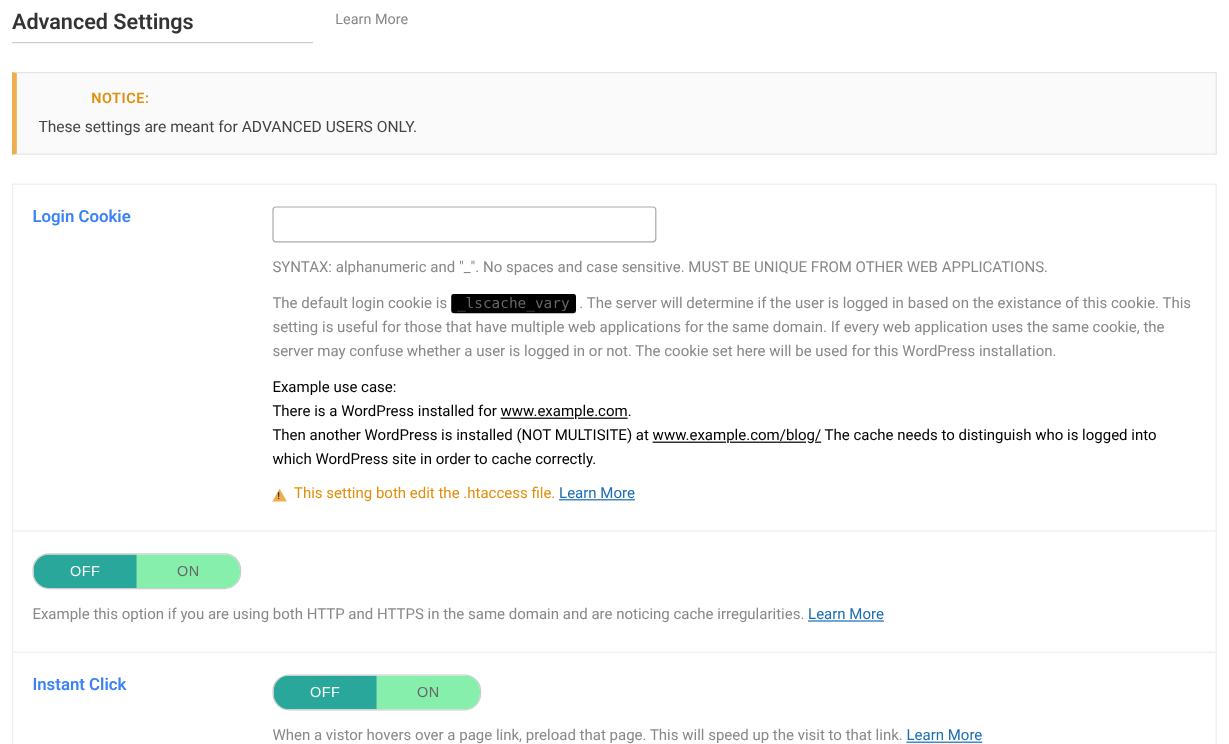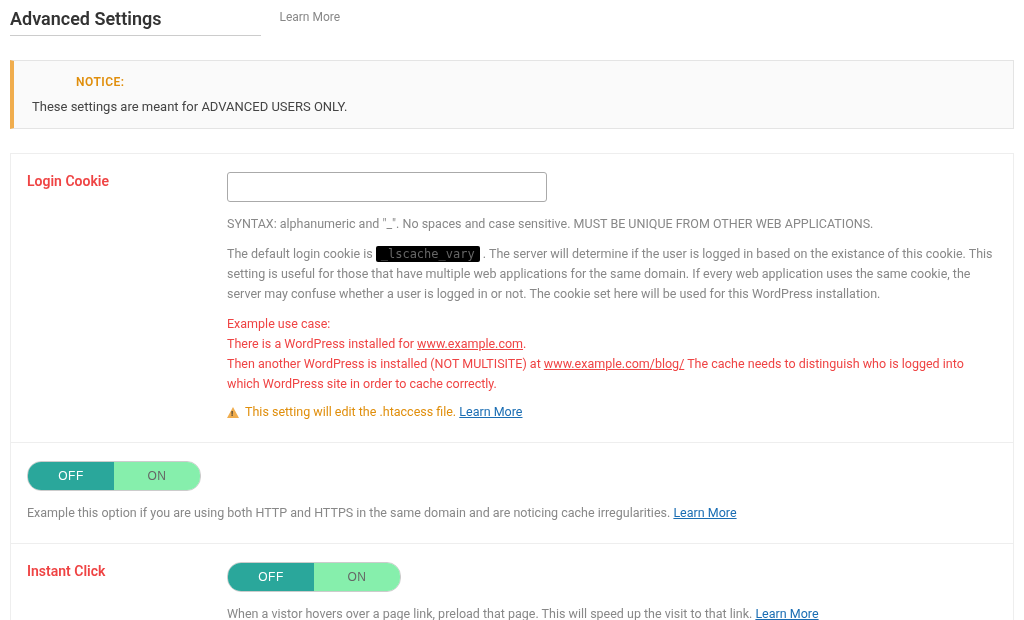--- a/index.html
+++ b/index.html
@@ -60,21 +60,21 @@
     .setting-row {
       display: flex;
       padding: 18px 16px 20px 16px;
       border-bottom: 1px solid #eee;
     }
     .setting-label {
       width: 200px;
       flex-shrink: 0;
       font-weight: 600;
       font-size: 14px;
-      color: #ef4444;
+      color: #3b82f6;
       line-height: 1.35;
     }
     .setting-content {
       flex: 1;
     }
     .text-input {
       width: 320px;
       height: 30px;
       border: 1px solid #aaa;
       border-radius: 3px;
@@ -147,21 +147,21 @@
       cursor: pointer;
       background: #86efac;
       color: #666;
       border: none;
     }
     .toggle-btn.active {
       background: #2aa79b;
       color: #fff;
     }
     .example-block {
-      color: #ef4444;
+      color: #000000;
       font-size: 12.5px;
       line-height: 1.6;
       margin-bottom: 8px;
     }
     .underline { text-decoration: underline; }
   </style>
 </head>
 <body>
 
 <div class="header">
@@ -184,21 +184,21 @@
       <div class="desc">
         <span>The default login cookie is </span><span class="code-tag">_lscache_vary</span><span> . The server will determine if the user is logged in based on the existance of this cookie. This setting is useful for those that have multiple web applications for the same domain. If every web application uses the same cookie, the server may confuse whether a user is logged in or not. The cookie set here will be used for this WordPress installation.</span>
       </div>
       <div class="example-block">
         <span>Example use case:</span><br>
         <span>There is a WordPress installed for </span><span class="underline">www.example.com</span><span>.</span><br>
         <span>Then another WordPress is installed (NOT MULTISITE) at </span><span class="underline">www.example.com/blog/</span><span> The cache needs to distinguish who is logged into which WordPress site in order to cache correctly.</span>
       </div>
       <div class="warn-line">
         <span class="warn-icon"></span>
-        <span><span>This setting will edit the .htaccess file.</span> <a class="link">Learn More</a></span>
+        <span><span>This setting both edit the .htaccess file.</span> <a class="link">Learn More</a></span>
       </div>
     </div>
   </div>
 
   <div class="setting-row">
     <div class="setting-content">
       <div class="toggle">
         <button class="toggle-btn active">OFF</button>
         <button class="toggle-btn">ON</button>
       </div>

